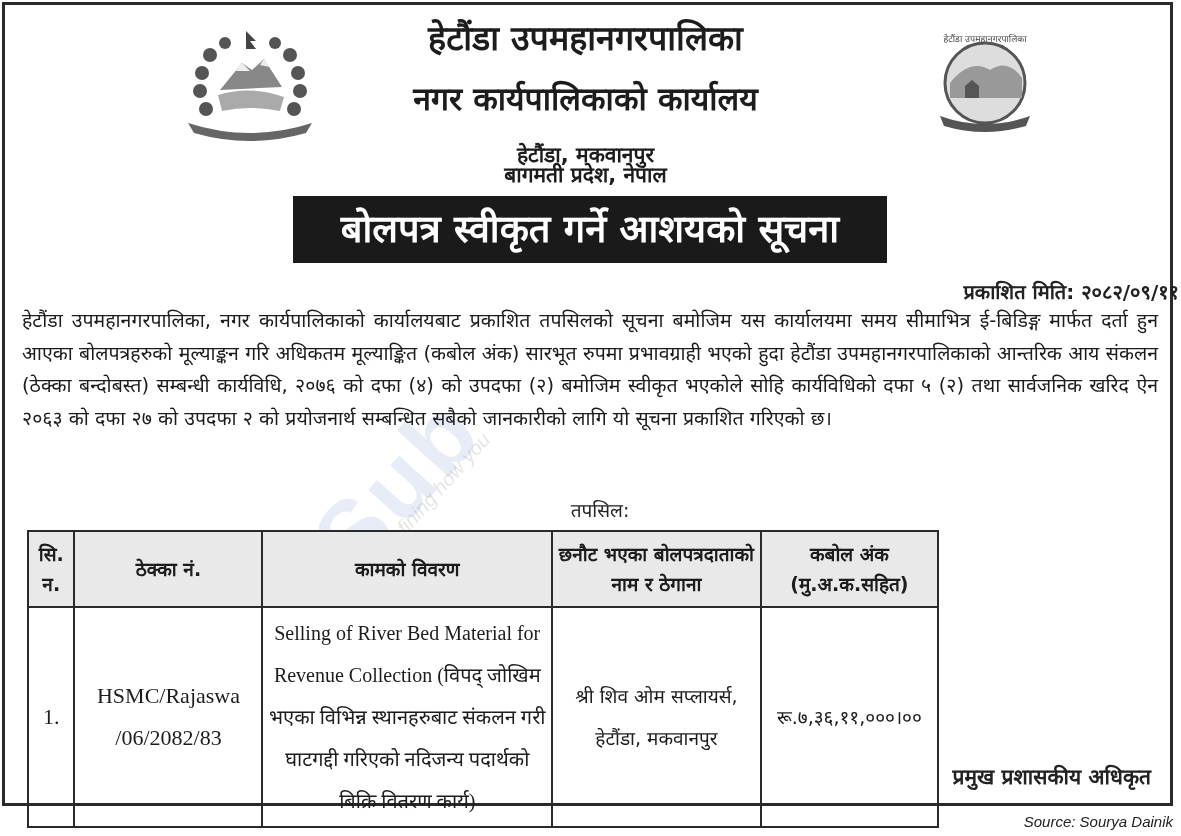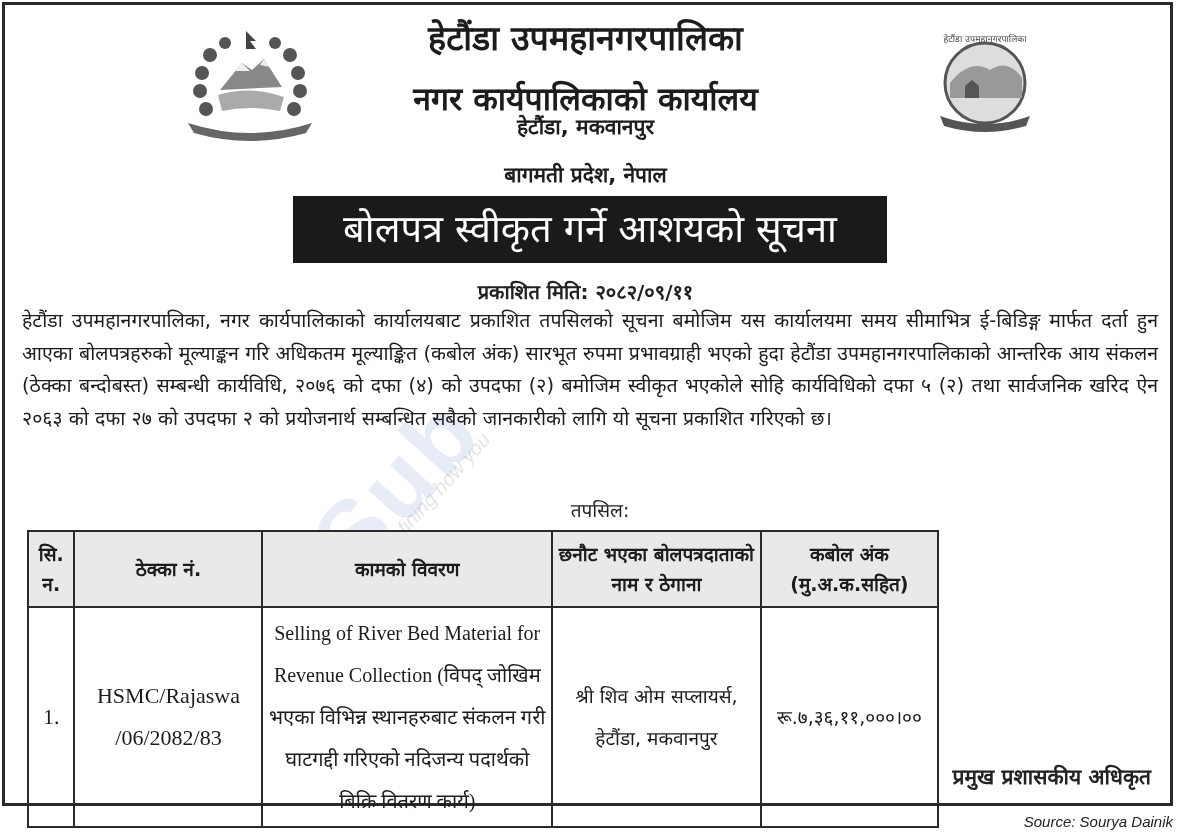--- a/index.html
+++ b/index.html
@@ -24,28 +24,28 @@
     .emblem {
       position: absolute; width: 140px; height: 120px;
     }
     .emblem.left { left: 180px; top: 25px; }
     .emblem.right { left: 930px; top: 28px; width: 110px; height: 110px; }
     .head {
       position: absolute; left: 0; width: 1171px; text-align: center; font-weight: bold; color: #1c1c1c;
     }
     .h1 { top: 14px; font-size: 34px; }
     .h2 { top: 76px; font-size: 32px; }
-    .h3 { top: 112px; font-size: 21px; }
+    .h3 { top: 140px; font-size: 21px; }
     .h4 { top: 160px; font-size: 21px; }
     .banner {
       position: absolute; left: 293px; top: 196px; width: 594px; height: 67px; background: #1a1a1a;
-      color: #fff; font-size: 38px; font-weight: normal; text-align: center; line-height: 67px;
+      color: #fff; font-size: 38px; font-weight: bold; text-align: center; line-height: 67px;
     }
     .pubdate {
-      position: absolute; left: 0; width: 1171px; top: 278px; text-align: center; font-size: 20px; font-weight: bold;
+      position: absolute; left: 0; width: 1171px; top: 278px; text-align: right; font-size: 20px; font-weight: bold; padding-left: 8px;
     }
     .body-text {
       position: absolute; left: 22px; top: 305px; width: 1136px; font-size: 19.5px; line-height: 32.5px;
       text-align: justify; color: #1c1c1c;
     }
     .tapsil {
       position: absolute; left: 0; width: 1160px; top: 497px; text-align: center; font-size: 19px; padding-left: 40px; box-sizing: border-box;
     }
     table.notice {
       position: absolute; left: 27px; top: 530px; width: 912px; border-collapse: collapse;

